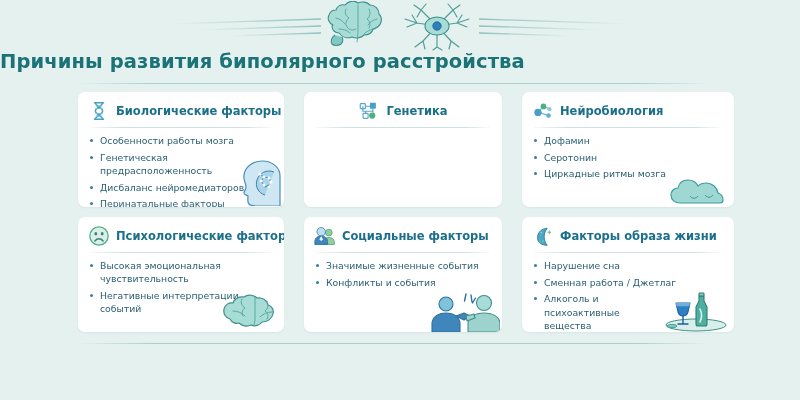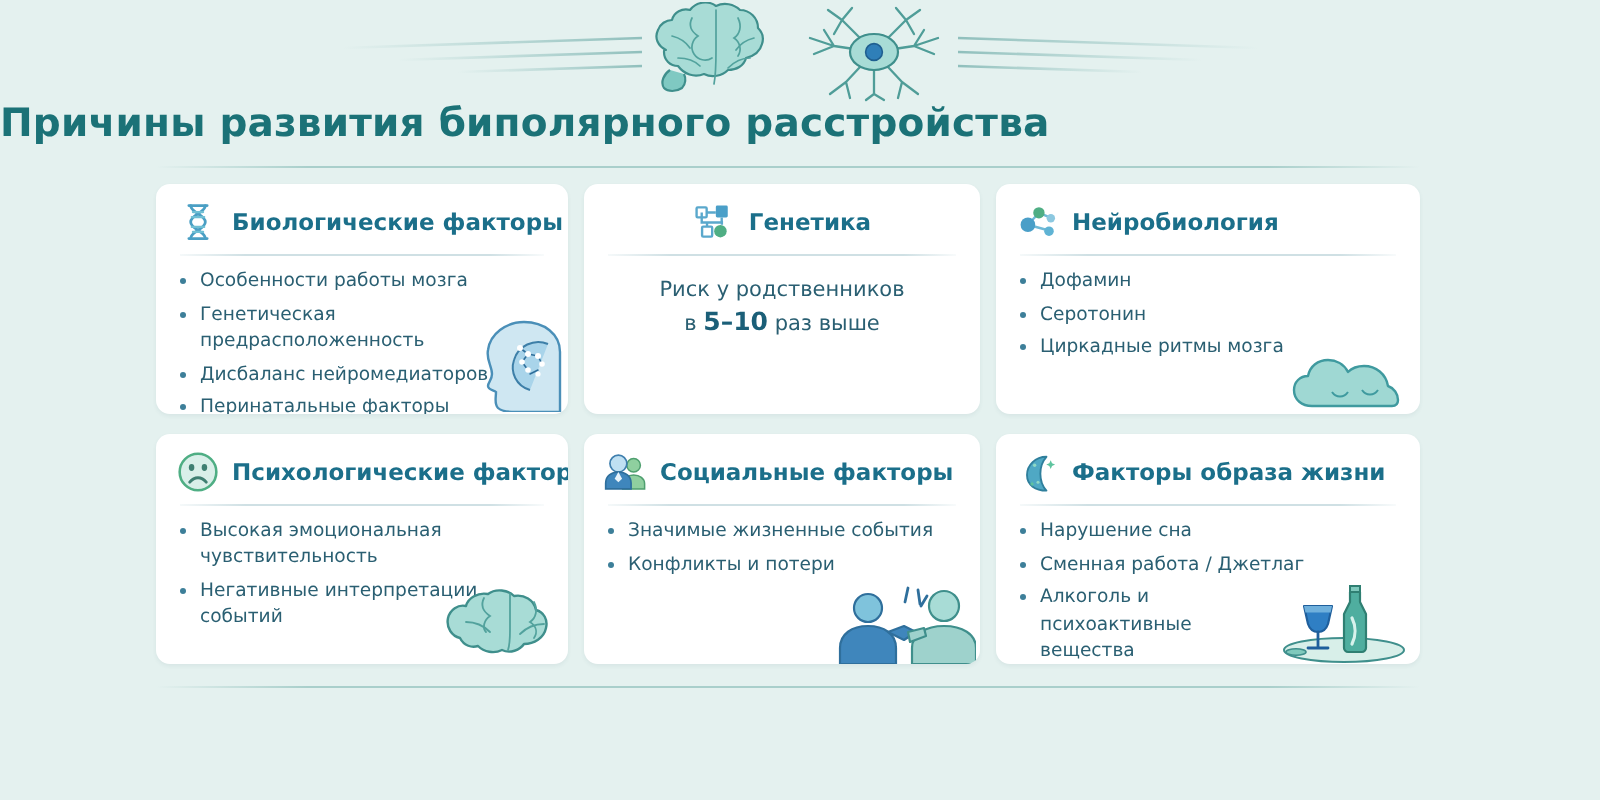--- a/index.html
+++ b/index.html
@@ -40,21 +40,21 @@
     background:linear-gradient(to right, rgba(160,200,198,0), #a9cfcb 12%, #a9cfcb 88%, rgba(160,200,198,0));
   }
 
   
   .grid {
     position:absolute; left:78px; top:92px;
     width:632px; height:240px;
     display:grid;
     grid-template-columns:206px 198px 212px;
     grid-template-rows:115px 115px;
-    gap:10px 8px;
+    gap:10px 20px;
   }
 
   .card {
     background:#ffffff;
     border-radius:7px;
     position:relative;
     overflow:hidden;
     padding:8px 10px 6px 10px;
     box-shadow:0 1px 2px rgba(40,90,95,.07);
   }
@@ -230,24 +230,20 @@
         </g>
         <rect x="13" y="3" width="6.5" height="6.5" rx=".8" fill="#4a9fc8"></rect>
         <circle cx="15.5" cy="17" r="3.4" fill="#4fae84"></circle>
         <g fill="none" stroke="#5aa8cc" stroke-width="1.3">
           <path d="M8 6.8h5M16.2 9.5v3.5M5.3 6.8v5.5h11v1.2M8.2 12.3v2.4"></path>
         </g>
       </svg>
       <div class="card-title">Генетика</div>
     </div>
     <div class="head-rule"></div>
-    <div class="genetics-body">
-      <div class="genetics-line1">Риск у родственников</div>
-      <div class="genetics-line2"><span>в </span><span class="big">5–10</span><span> раз выше</span></div>
-    </div>
   </div>
 
   <div class="card">
     <div class="card-head">
       <svg class="card-icon" viewBox="0 0 24 24">
         <g stroke="#6fb9d6" stroke-width="1.3" fill="none">
           <path d="M6.5 13.5L12.5 7M12.5 7l6 2.5M6.5 13.5l11 3"></path>
         </g>
         <circle cx="6.5" cy="13.5" r="4" fill="#4a9fc8"></circle>
         <circle cx="12.5" cy="7" r="3.1" fill="#4fae84"></circle>
@@ -303,21 +299,21 @@
         <path d="M11 22v-3c0-3.2 3-5.2 6.5-5.2S24 15.8 24 19v3z" fill="#8fcf9f" stroke="#4f9f6f" stroke-width=".9"></path>
         <circle cx="8.5" cy="7" r="5" fill="#bfe0f2" stroke="#3f7fae" stroke-width="1"></circle>
         <path d="M1 22v-3.5C1 14.4 4.4 12 8.5 12S16 14.4 16 18.5V22z" fill="#3f86bc" stroke="#2f6f9c" stroke-width="1"></path>
         <path d="M8.5 12l-2.2 4 2.2 2 2.2-2z" fill="#e8f3fa"></path>
       </svg>
       <div class="card-title">Социальные факторы</div>
     </div>
     <div class="head-rule"></div>
     <ul class="items">
       <li>Значимые жизненные события</li>
-      <li>Конфликты и потери</li>
+      <li>Конфликты и события</li>
     </ul>
     <svg class="corner-art art-argue" width="72" height="42" viewBox="0 0 72 42">
       <g stroke="#2f6f9c" stroke-width="1.4" stroke-linecap="round" fill="none">
         <path d="M38 4l-1.5 7M43 5l1 7M47.5 8l-3 5"></path>
       </g>
       <circle cx="18" cy="14" r="7" fill="#7fc3dc" stroke="#2f6f9c" stroke-width="1.1"></circle>
       <path d="M4 42v-8c0-7 6-11 14-11s14 4 14 11v8z" fill="#3f86bc" stroke="#2f6f9c" stroke-width="1.1"></path>
       <circle cx="56" cy="13" r="7.5" fill="#a8dcd6" stroke="#3f8f8c" stroke-width="1.1"></circle>
       <path d="M40 42v-8c0-7 7-11 16-11s16 4 16 11v8z" fill="#9ed2cc" stroke="#3f8f8c" stroke-width="1.1"></path>
       <path d="M28 26l8-3 6 3-6 4z" fill="#3f86bc" stroke="#2f6f9c" stroke-width="1.1" stroke-linejoin="round"></path>

